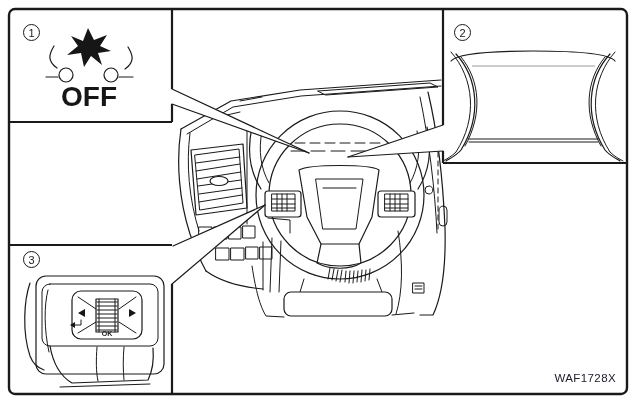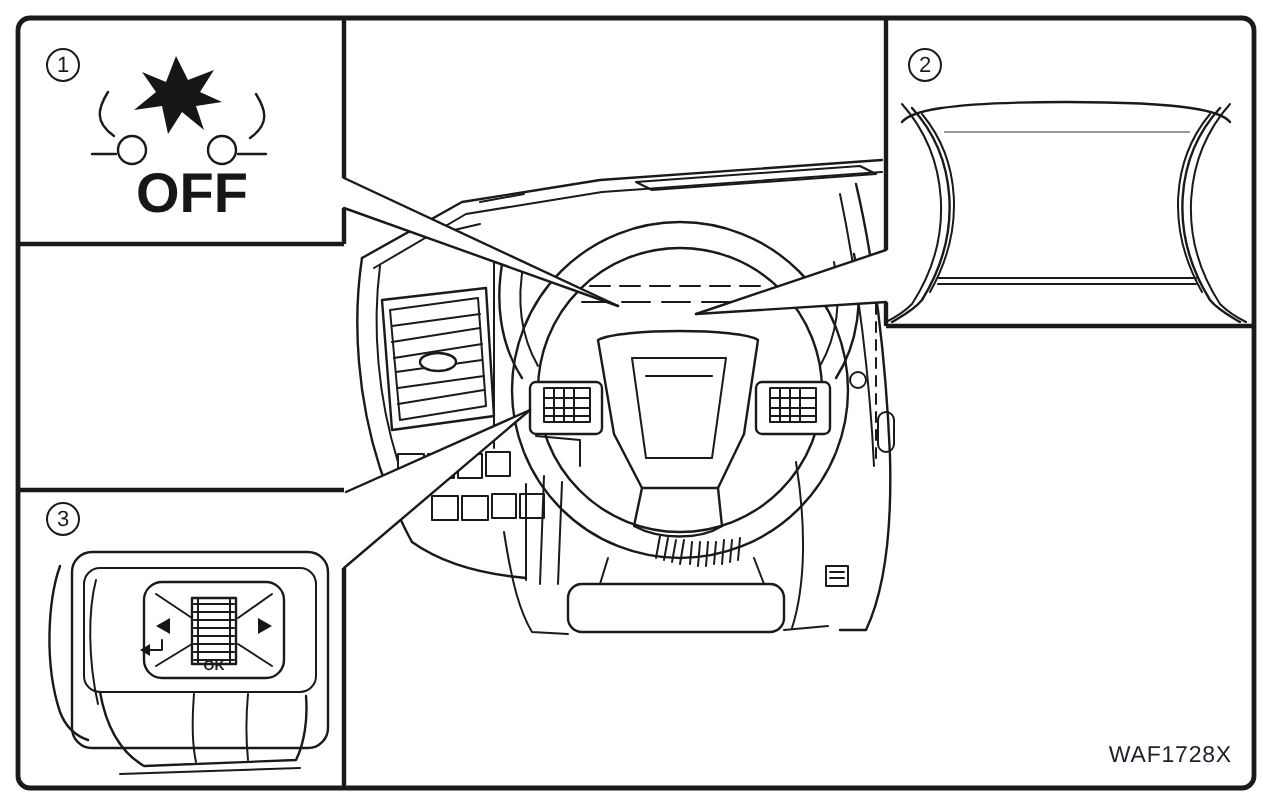--- a/index.html
+++ b/index.html
@@ -10,21 +10,21 @@
   .thin{stroke-width:1;}
   .bd{fill:none;stroke:#1a1a1a;stroke-width:2.2;}
   .outer{fill:none;stroke:#1a1a1a;stroke-width:2.4;}
   .wfill{fill:#ffffff;stroke:none;}
   .solid{fill:#161616;stroke:none;}
   .gray{stroke:#9a9a9a;stroke-width:1;fill:none;}
   .white-ln{fill:#ffffff;stroke:#1a1a1a;stroke-width:1.2;stroke-linejoin:round;}
   .badge{position:absolute;width:17px;height:17px;border:1.4px solid #1a1a1a;border-radius:50%;
          font-size:11px;line-height:16px;text-align:center;color:#1a1a1a;background:#fff;
          box-sizing:border-box;}
-  .off-label{position:absolute;left:54px;top:83px;width:70px;text-align:right;
+  .off-label{position:absolute;left:54px;top:83px;width:70px;text-align:center;
              font-size:28px;font-weight:700;color:#161616;line-height:28px;}
   .ok-label{position:absolute;left:93px;top:330px;width:28px;text-align:center;
             font-size:7px;font-weight:700;color:#1a1a1a;}
   .fig-code{position:absolute;right:20px;top:372px;font-size:11.5px;color:#20202c;
             letter-spacing:.4px;text-align:right;}
 </style>
 </head>
 <body>
 
 <div class="canvas">

